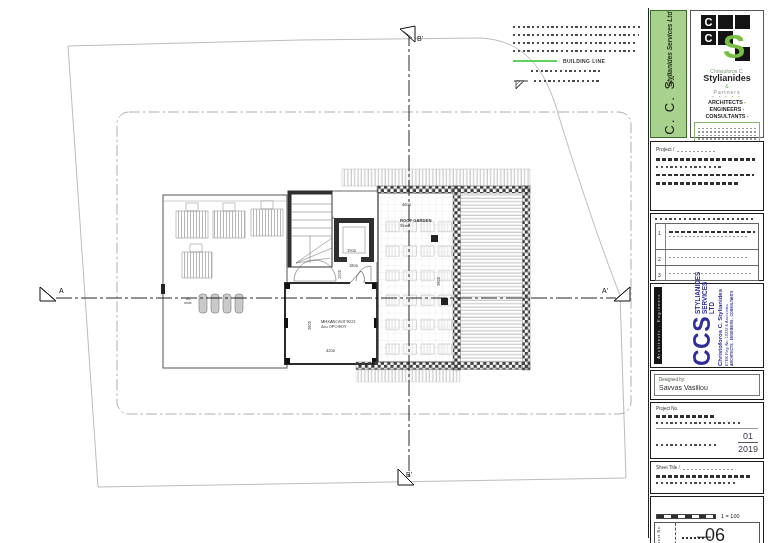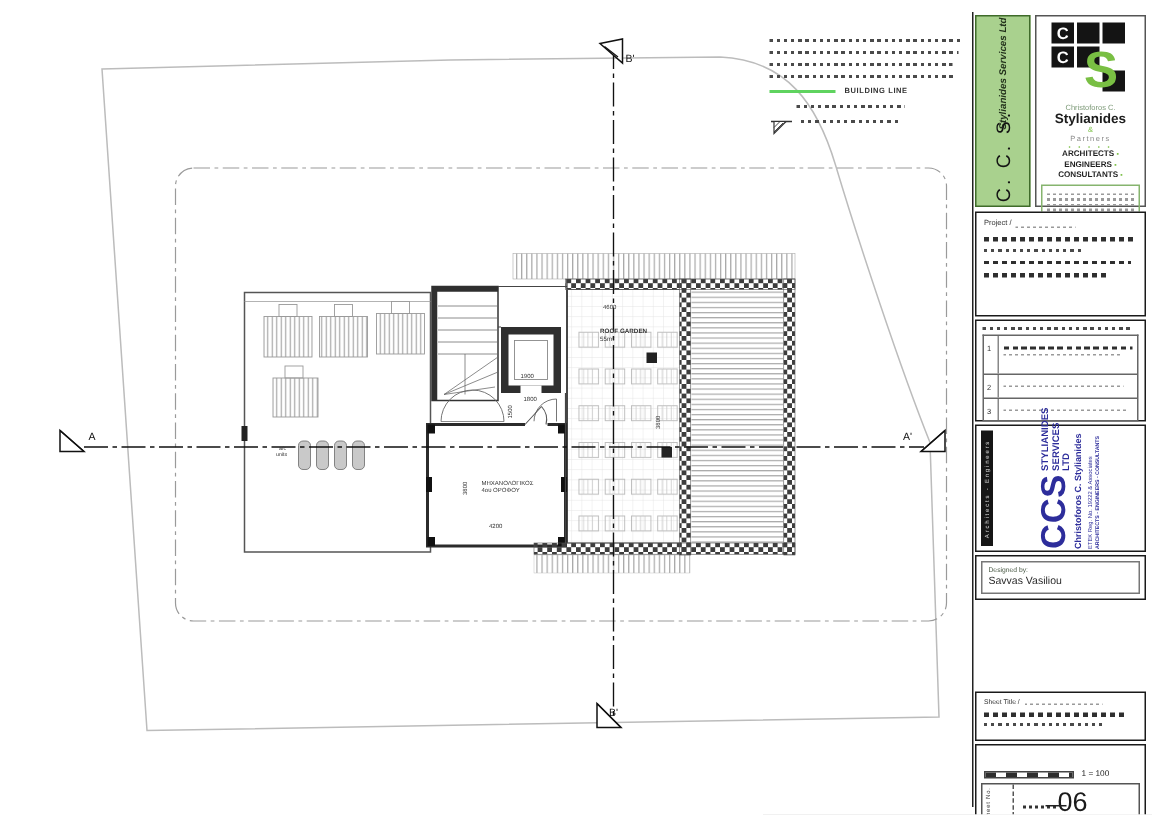--- a/index.html
+++ b/index.html
@@ -364,20 +364,33 @@
     </div>
   </div>
 
   <div class="tbx" id="bx-designed">
     <div class="inbox">
       <div class="small-label">Designed by:</div>
       <div class="designed-val">Savvas Vasiliou</div>
     </div>
   </div>
 
+  <div class="tbx" id="bx-projno">
+    <div class="small-label" style="color:#333;">Project No.</div>
+    <div class="dlb" style="width:58px;"></div>
+    <div class="dl" style="width:86px;"></div>
+    <div class="pn-sep"></div>
+    <div class="pn-bottom">
+      <div class="dl"></div>
+      <div class="dateblk">
+        <div class="m">01</div>
+        <div class="y">2019</div>
+      </div>
+    </div>
+  </div>
 
   <div class="tbx" id="bx-title">
     <div class="st-label">
       <span>Sheet Title /</span>
       <div class="dlg" style="width:52px;"></div>
     </div>
     <div class="dlb" style="width:96px;"></div>
     <div class="dl" style="width:80px;"></div>
   </div>
 

